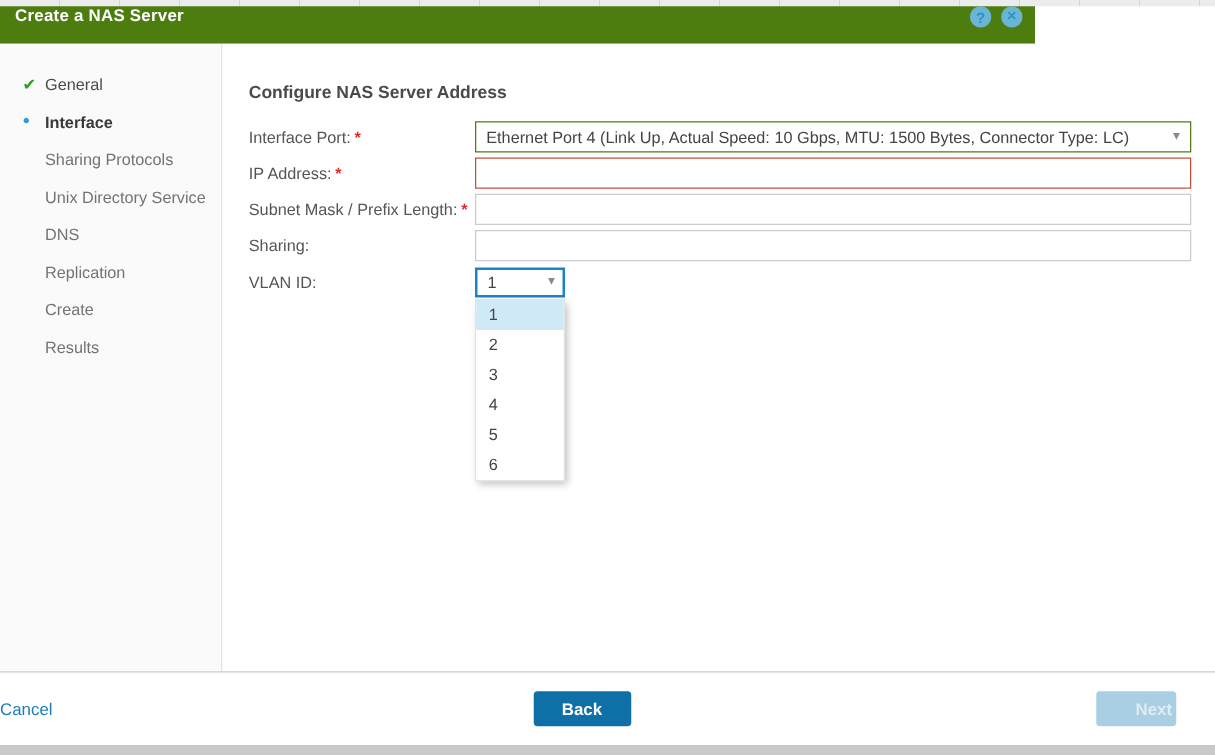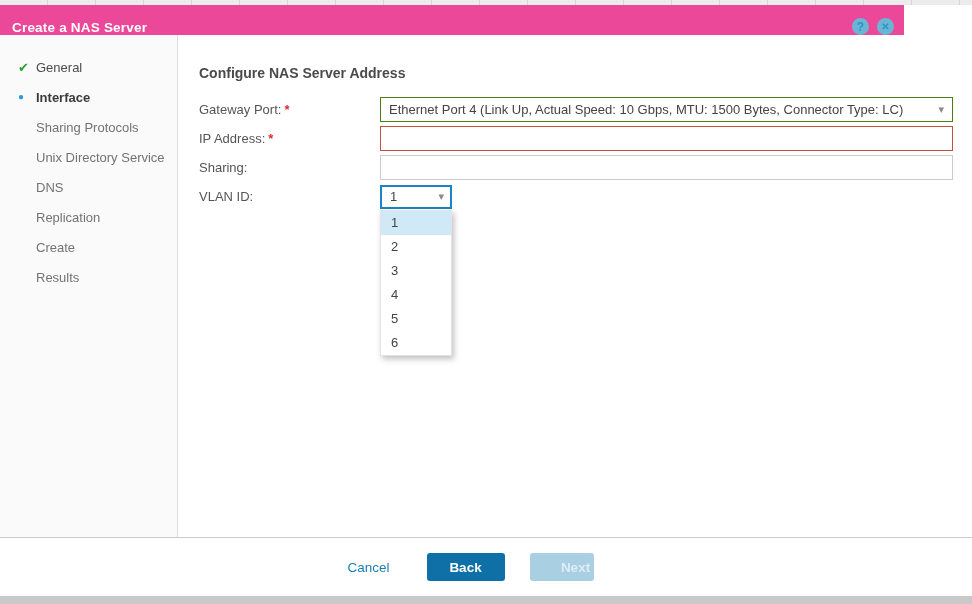--- a/index.html
+++ b/index.html
@@ -11,23 +11,23 @@
     overflow:hidden;
     -webkit-font-smoothing:antialiased;
   }
   
   .top-strip {
     position:absolute; left:0; top:0; width:972px; height:5px;
     background:repeating-linear-gradient(90deg,#ececec 0,#ececec 47px,#d5d5d5 47px,#d5d5d5 48px);
   }
   
   .titlebar {
-    position:absolute; left:0; top:5px; width:904px; height:30px;
-    background:#ec4899;
-    display:flex; align-items:flex-end;
+    position:absolute; left:0; top:5px; width:828px; height:30px;
+    background:#4d7c0f;
+    display:flex; align-items:flex-start;
     padding:0 10px 0 12px;
   }
   .titlebar .title {
     color:#ffffff; font-size:13.5px; font-weight:bold; letter-spacing:0.2px;
     flex:1;
   }
   .tb-icon {
     width:17px; height:17px; border-radius:50%;
     background:#6ab5d6;
     color:#2a94c4; font-size:12px; font-weight:bold;
@@ -108,21 +108,21 @@
   }
   .vlan-option {
     height:24px; display:flex; align-items:center;
     padding-left:10px; font-size:13px; color:#444444; cursor:pointer;
   }
   .vlan-option.selected { background:#cfe9f7; }
   
   .footer {
     position:absolute; left:0; top:537px; width:972px; height:59px;
     background:#ffffff; border-top:1px solid #cccccc;
-    display:flex; align-items:center; justify-content:center;
+    display:flex; align-items:center; justify-content:space-between;
     padding-right:31px;
   }
   .cancel-link {
     color:#1b7eb5; font-size:13.5px; cursor:pointer; margin-right:37px;
   }
   .btn {
     height:28px; border:none; border-radius:3px;
     font-family:"Liberation Sans", sans-serif;
     font-size:13.5px; font-weight:bold; cursor:pointer;
   }
@@ -183,35 +183,41 @@
       <span class="step-icon"></span>
       <span>Results</span>
     </div>
   </div>
 
   <div class="content">
     <h1>Configure NAS Server Address</h1>
 
     <div class="form-row">
       <span class="form-label">
-        <span>Gateway Port:</span><span class="req">*</span>
+        <span>Interface Port:</span><span class="req">*</span>
       </span>
       <div class="select-box">
         <span class="sel-text">Ethernet Port 4 (Link Up, Actual Speed: 10 Gbps, MTU: 1500 Bytes, Connector Type: LC)</span>
         <span class="caret">▾</span>
       </div>
     </div>
 
     <div class="form-row">
       <span class="form-label">
         <span>IP Address:</span><span class="req">*</span>
       </span>
       <input class="text-input error" type="text" value="" style="">
     </div>
 
+    <div class="form-row">
+      <span class="form-label">
+        <span>Subnet Mask / Prefix Length:</span><span class="req">*</span>
+      </span>
+      <input class="text-input" type="text" value="" style="">
+    </div>
 
     <div class="form-row">
       <span class="form-label">
         <span>Sharing:</span>
       </span>
       <input class="text-input" type="text" value="" style="">
     </div>
 
     <div class="form-row">
       <span class="form-label">

